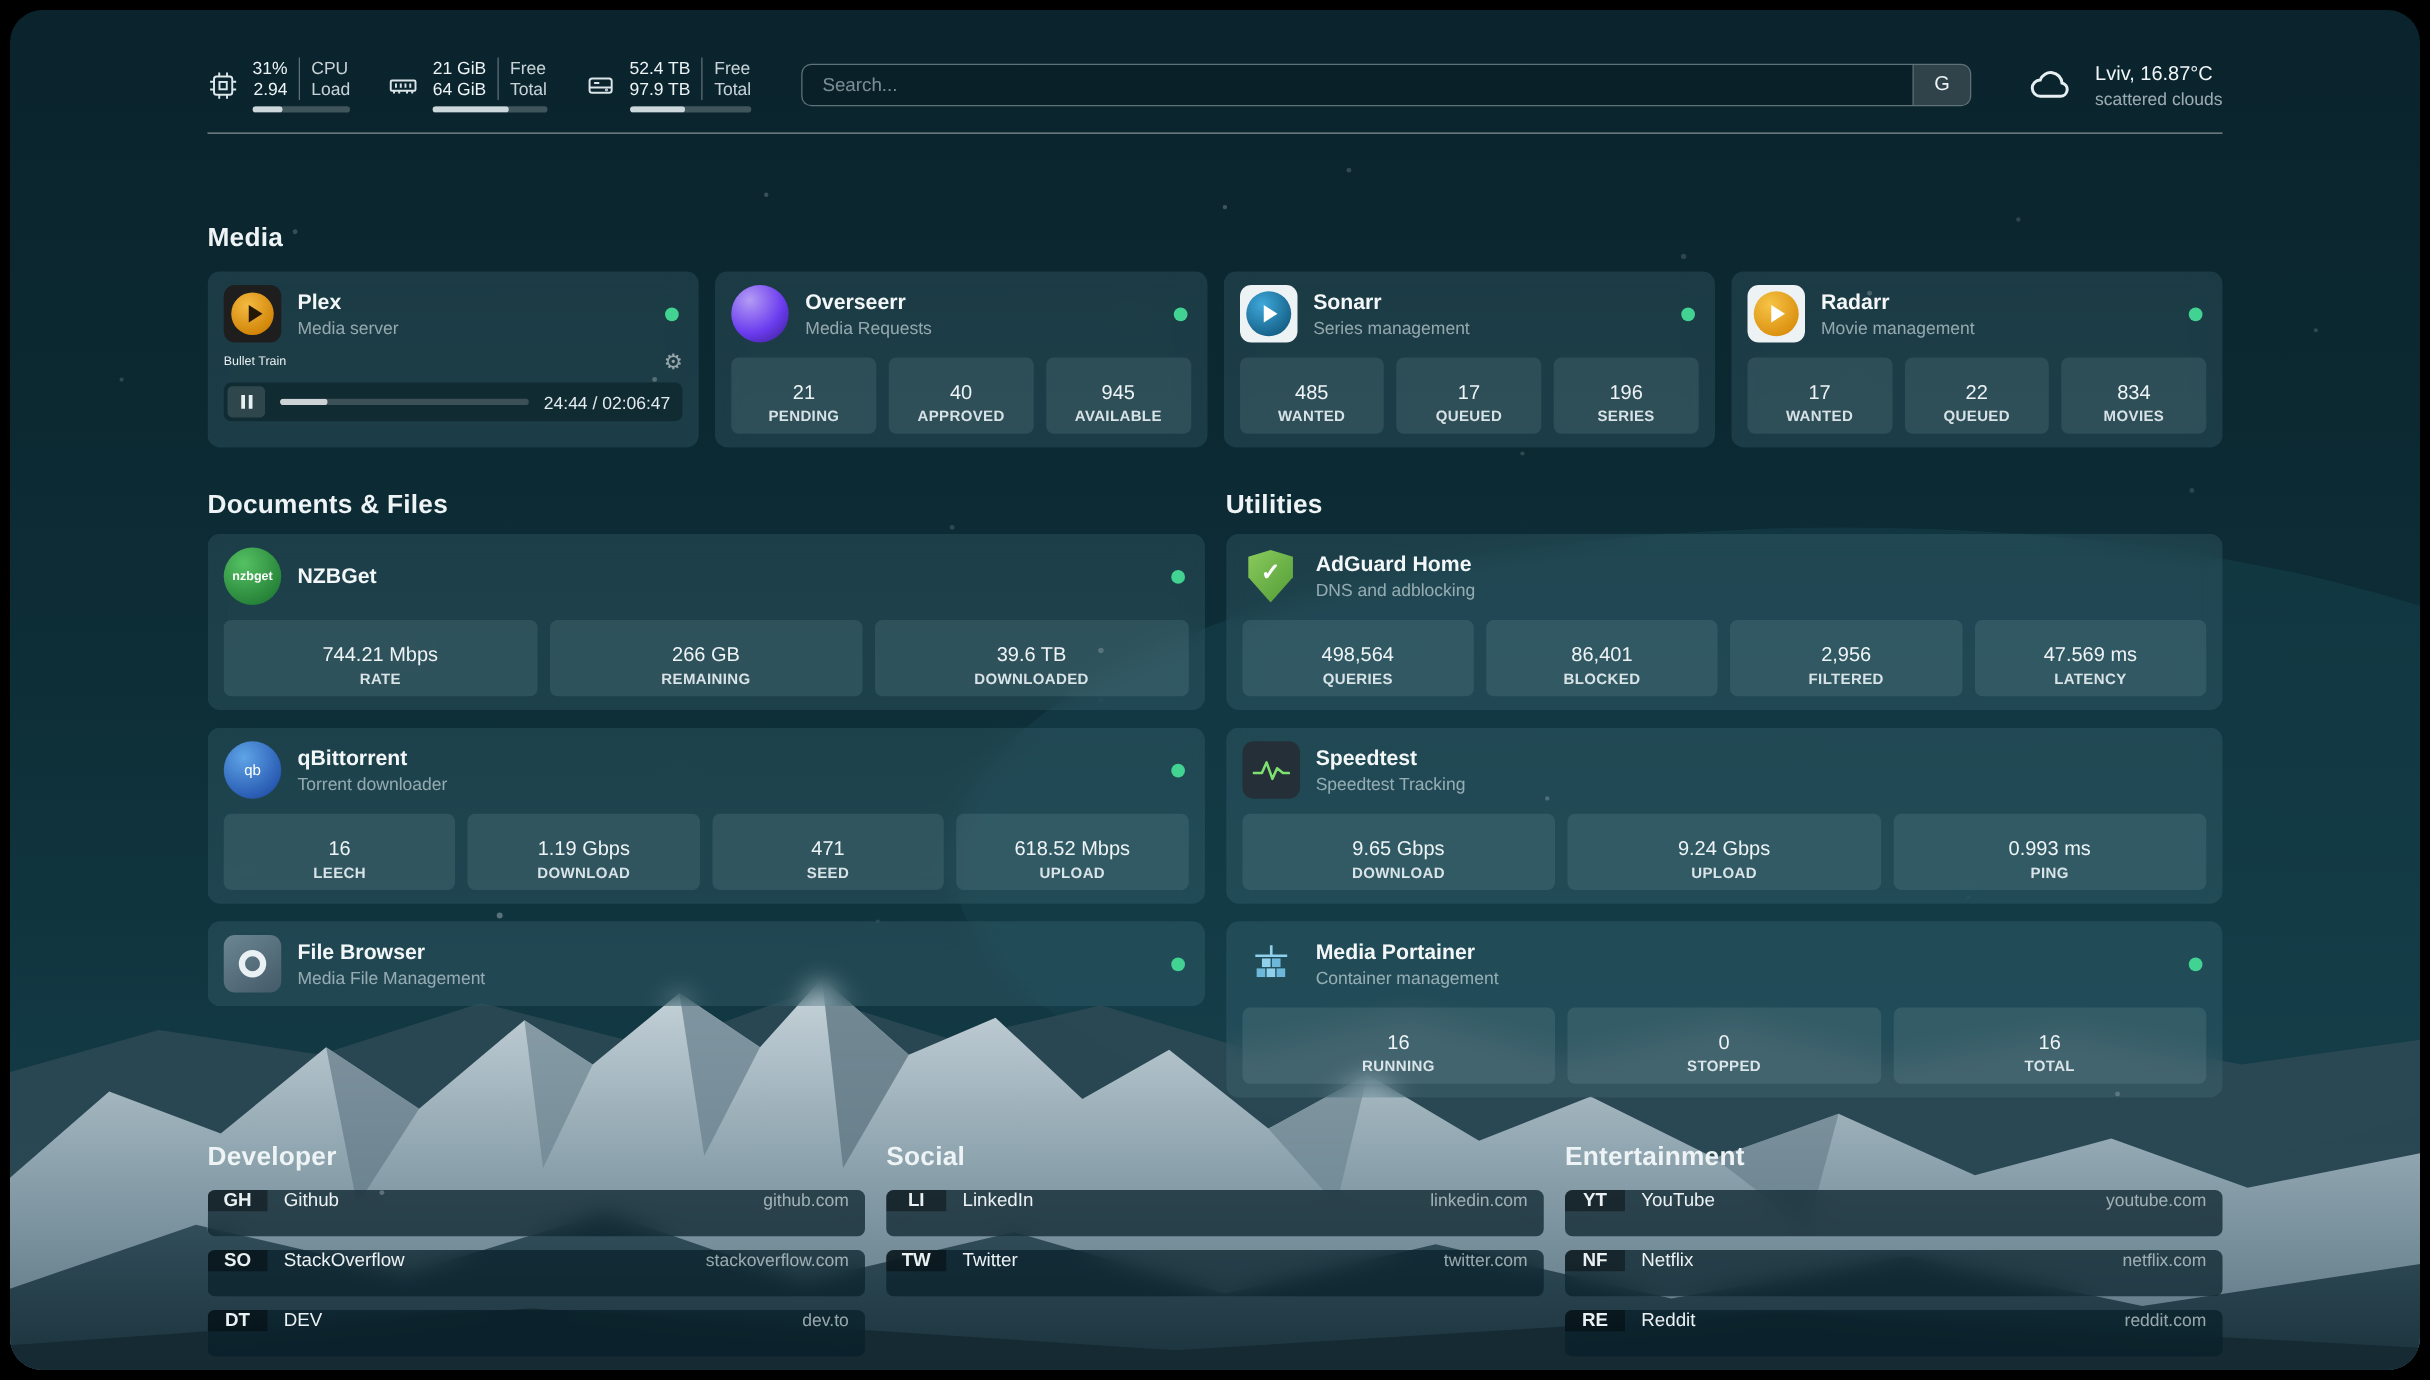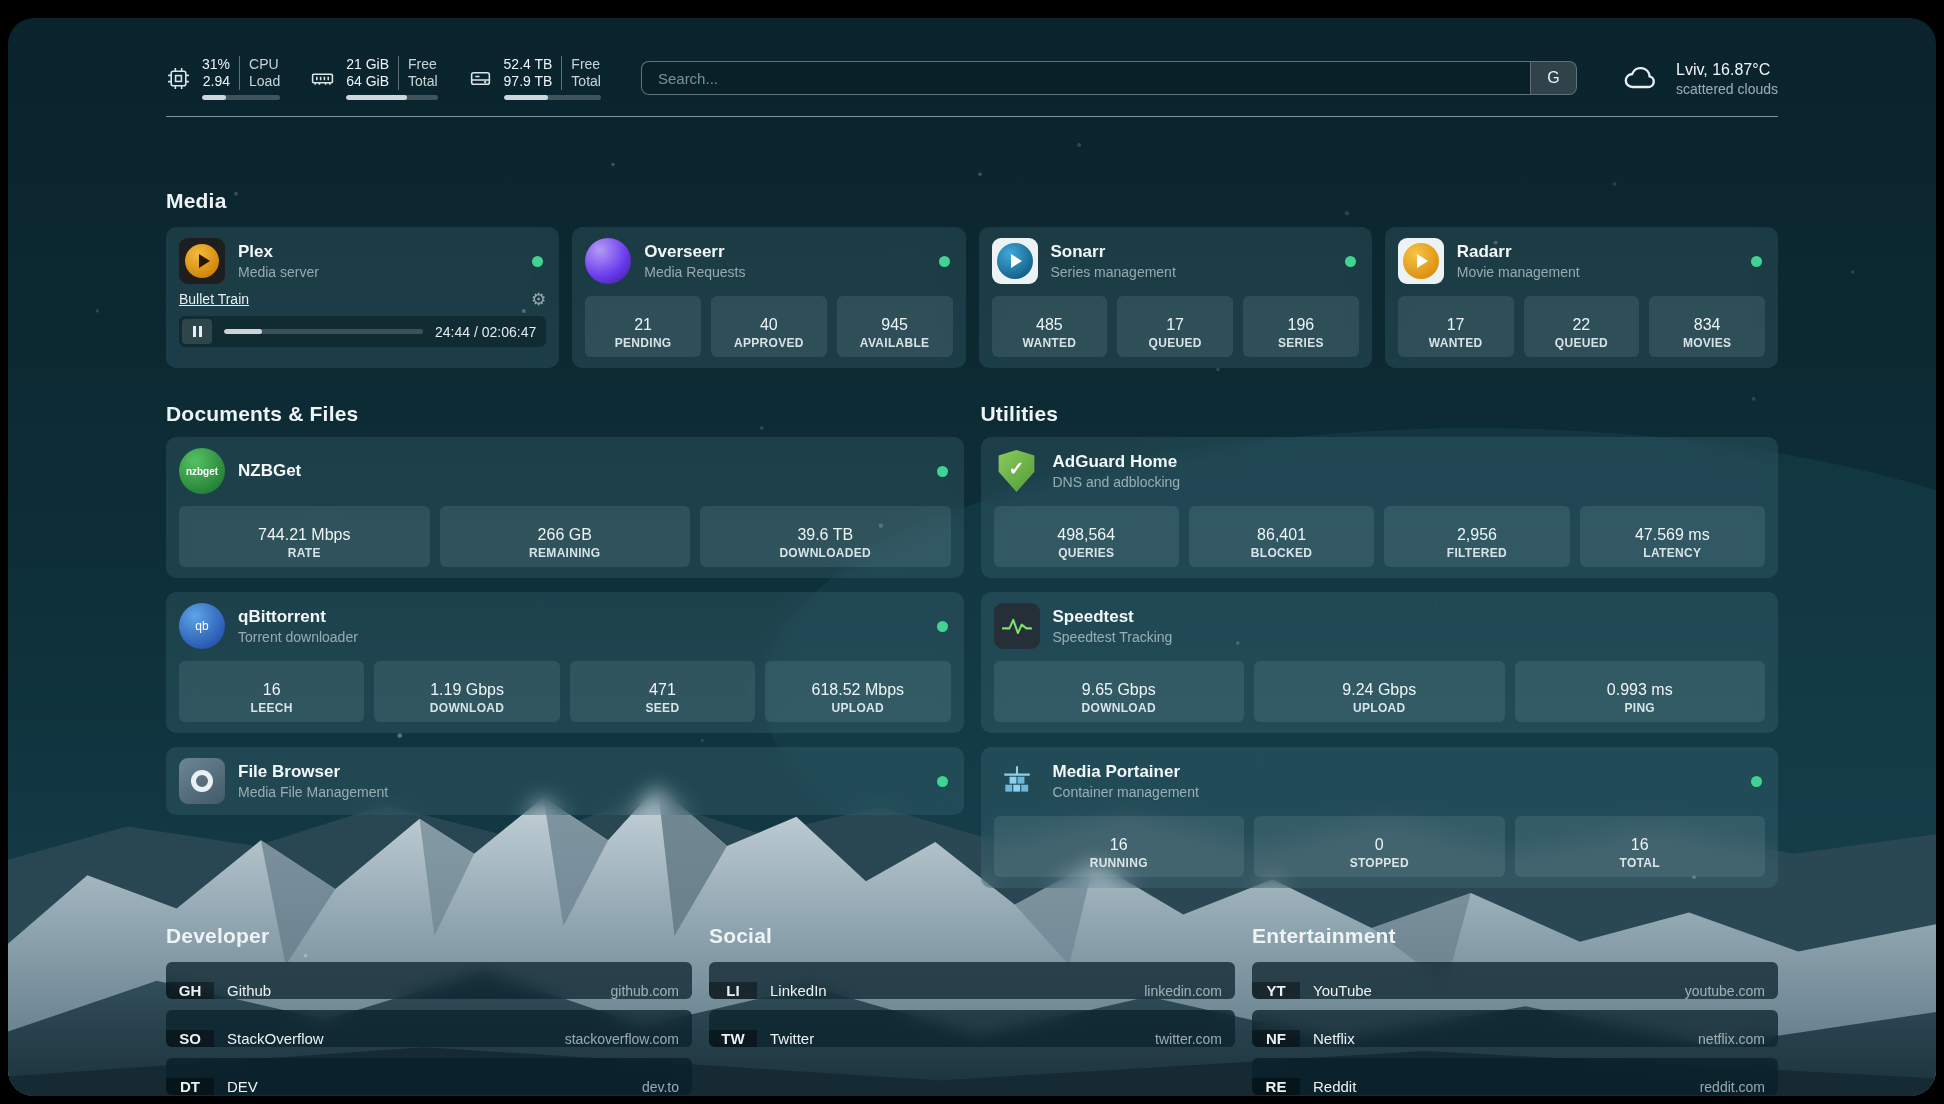--- a/index.html
+++ b/index.html
@@ -1,18 +1,18 @@
 <!DOCTYPE html>
 <html><head>
 <meta charset="utf-8">
 <style>
   * { margin:0; padding:0; box-sizing:border-box; }
   html,body { width:1944px; height:1104px; background:#000; font-family:"Liberation Sans", sans-serif; overflow:hidden; }
   .screen { position:absolute; inset:8px; border-radius:26px; overflow:hidden;
-    background:linear-gradient(180deg,#0a232c 0%,#0c2932 30%,#0e3039 55%,#123843 75%,#16404c 100%);margin-top:10px; }
+    background:linear-gradient(180deg,#0a232c 0%,#0c2932 30%,#0e3039 55%,#123843 75%,#16404c 100%); }
   .bg-art { position:absolute; left:0; top:0; width:100%; height:100%; z-index:0; }
   .speck-layer { position:absolute; left:0; top:0; width:100%; height:100%; z-index:3; pointer-events:none; }
   .content { position:relative; z-index:2; width:1612px; margin:0 auto; color:#e8eef1; }
 
   
   .topbar { padding-top:38px; display:flex; align-items:center; }
   .resources { display:flex; align-items:center; gap:30px; }
   .resource { display:flex; align-items:center; gap:11px; }
   .res-icon { width:25px; height:25px; stroke:#dce6ea; stroke-width:1.5; fill:none; flex:none; }
   .res-body { display:flex; flex-direction:column; }
@@ -70,33 +70,33 @@
   .icon-qb { border-radius:50%; background:radial-gradient(circle at 35% 28%, #5ea4e6, #2a5cb4 72%, #1c448f); color:#fff; font-size:12px; font-weight:400; }
   .icon-fb { background:linear-gradient(145deg,#6c8694,#435a68); }
   .fb-ring { width:22px; height:22px; border-radius:50%; border:5px solid #eaf1f4; }
   .icon-adguard { background:transparent; }
   .ag-shield { width:38px; height:42px; clip-path:polygon(50% 0%, 97% 13%, 97% 52%, 50% 100%, 3% 52%, 3% 13%); background:linear-gradient(135deg,#8ccb5e,#4f9b34); display:flex; align-items:center; justify-content:center; color:#fff; font-size:19px; font-weight:700; padding-bottom:6px; }
   .icon-speedtest { background:#252f38; }
   .icon-portainer { background:transparent; }
 
   
   .plex-now { margin-top:6px; display:flex; align-items:center; }
-  .now-title { font-size:14px; color:#e9f0f2; flex:1; line-height:19px;text-decoration:underline; }
+  .now-title { font-size:10px; color:#e9f0f2; flex:1; line-height:19px; }
   .gear { font-size:17px; color:rgba(255,255,255,0.55); line-height:19px; }
   .plex-strip { margin-top:7px; height:31px; background:rgba(10,29,37,0.55); border-radius:6px; display:flex; align-items:center; padding:0 10px 0 3px; }
   .pause-btn { width:30px; height:25px; border-radius:4px; background:rgba(255,255,255,0.13); display:flex; align-items:center; justify-content:center; gap:3px; cursor:pointer; border:none; }
   .pbar { width:3px; height:11px; background:#e9f0f2; display:block; }
   .plex-track { flex:1; height:5px; margin:0 12px; border-radius:3px; background:rgba(255,255,255,0.18); overflow:hidden; }
   .plex-fill { height:100%; background:rgba(255,255,255,0.75); border-radius:3px; }
   .plex-time { font-size:14px; color:#e3ebee; }
 
   
   .bookmarks { margin-top:36px; display:grid; grid-template-columns:1fr 1fr 1fr; gap:17px; align-items:start; }
   .bm-stack { margin-top:14px; display:flex; flex-direction:column; gap:11px; }
-  .bm-row { display:flex; align-items:flex-end; height:37px; background:rgba(9,32,42,0.72); border-radius:6px; overflow:hidden; cursor:pointer; backdrop-filter:blur(8px); }
+  .bm-row { display:flex; align-items:flex-start; height:37px; background:rgba(9,32,42,0.72); border-radius:6px; overflow:hidden; cursor:pointer; backdrop-filter:blur(8px); }
   .bm-abbr { width:48px; background:rgba(0,0,0,0.38); color:#e9f0f2; font-size:15px; font-weight:600; display:flex; align-items:center; justify-content:center; flex:none; }
   .bm-name { font-size:15px; color:#ecf2f4; display:flex; align-items:center; margin-left:13px; flex:1; }
   .bm-url { font-size:14px; color:rgba(216,228,233,0.68); display:flex; align-items:center; margin-right:13px; }
 </style>
 </head>
 <body>
 
 <div class="screen">
 
   <svg class="bg-art" viewBox="0 0 1944 1104" preserveAspectRatio="none">

